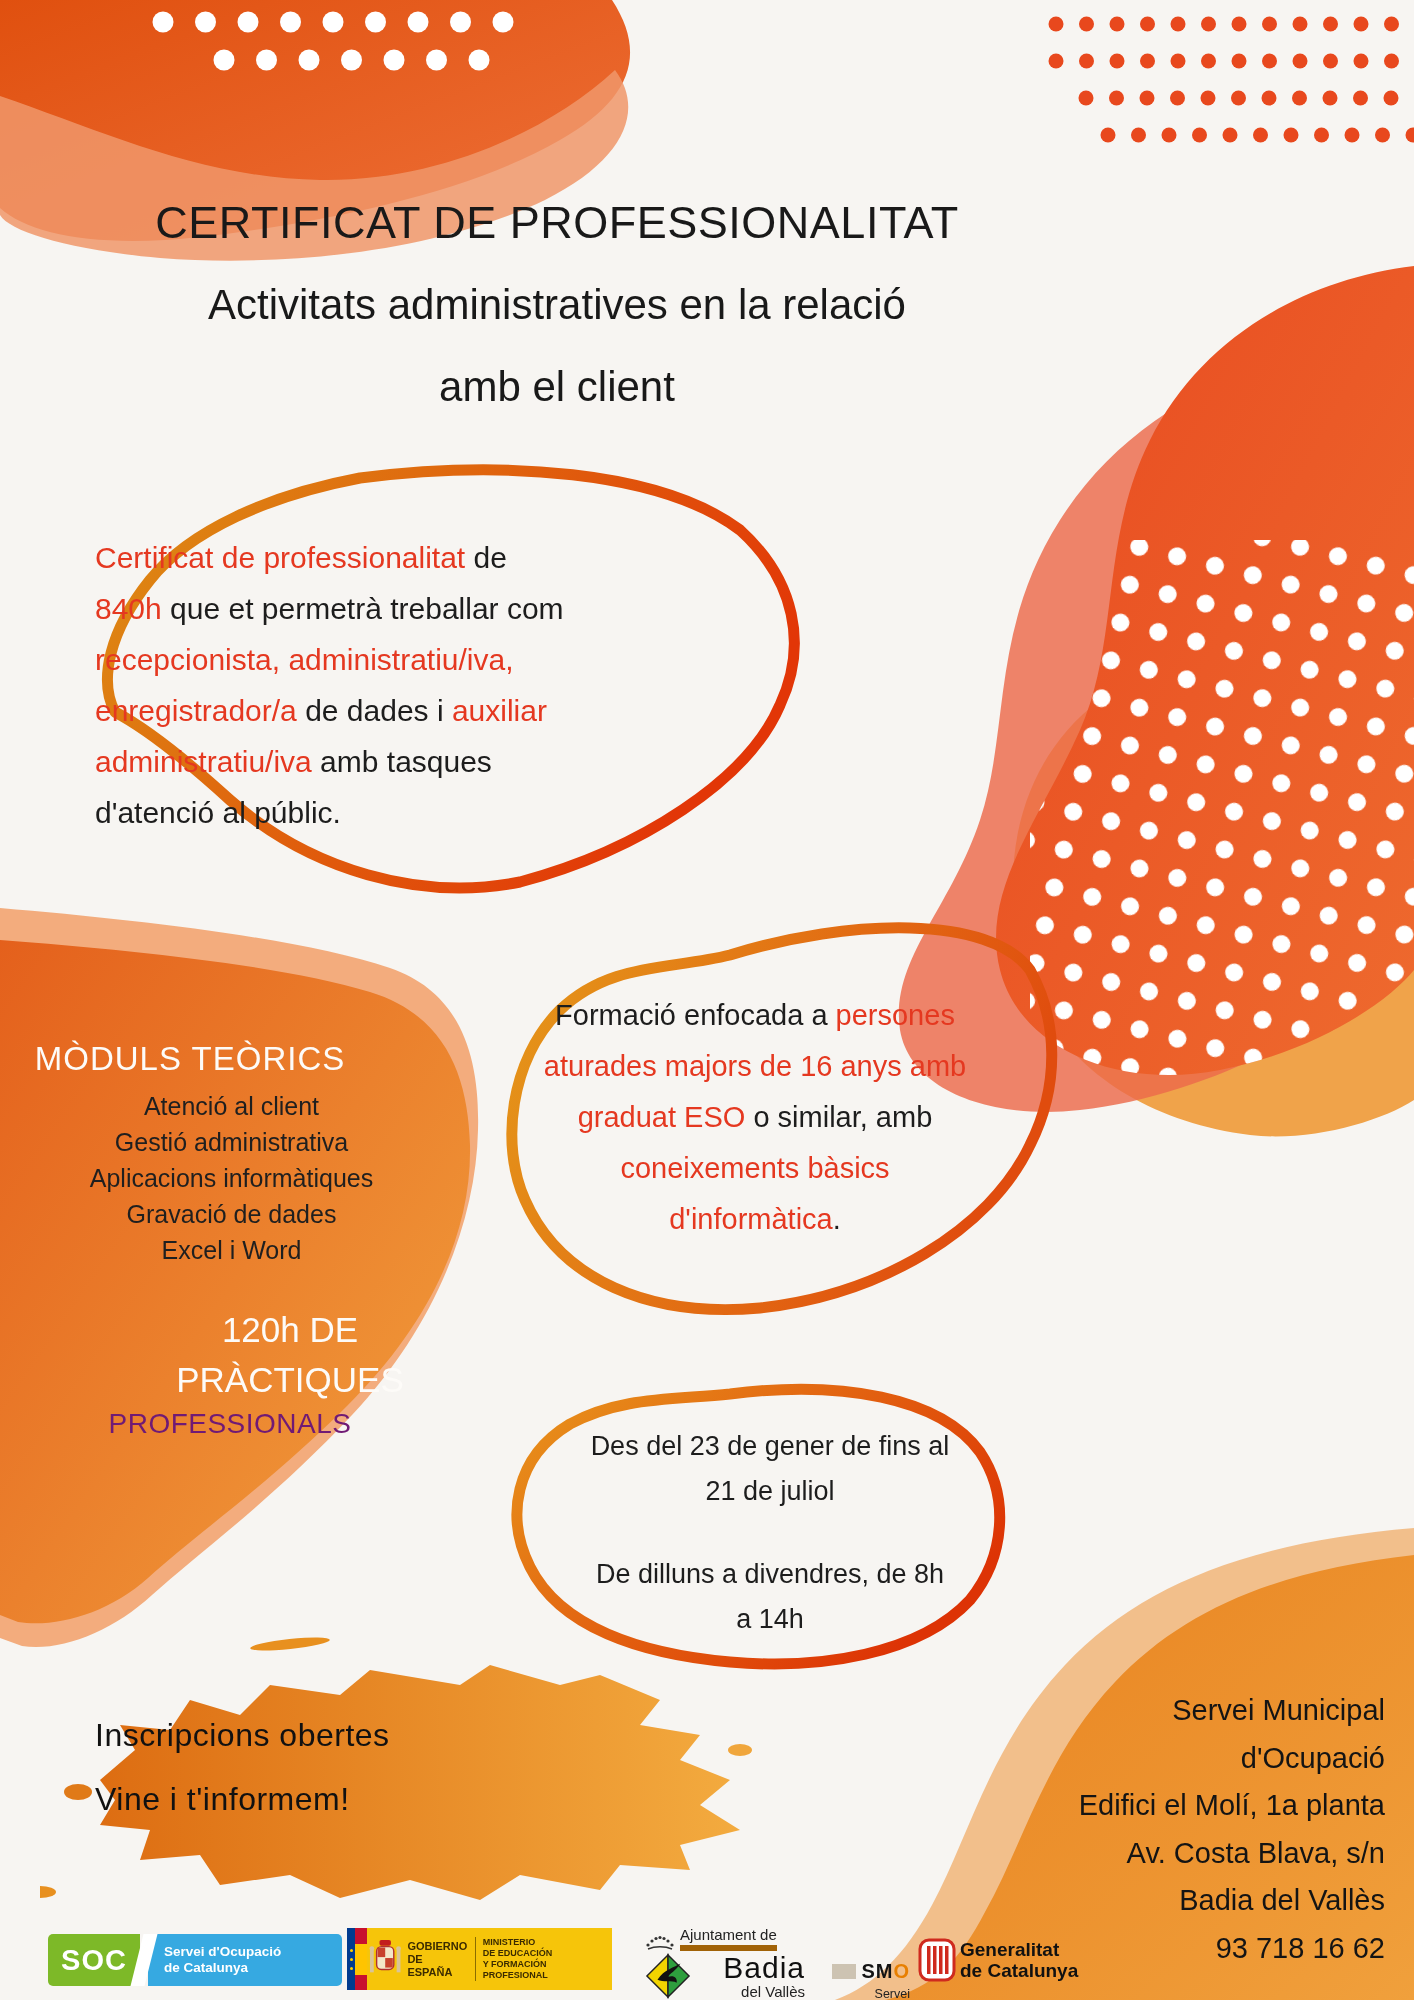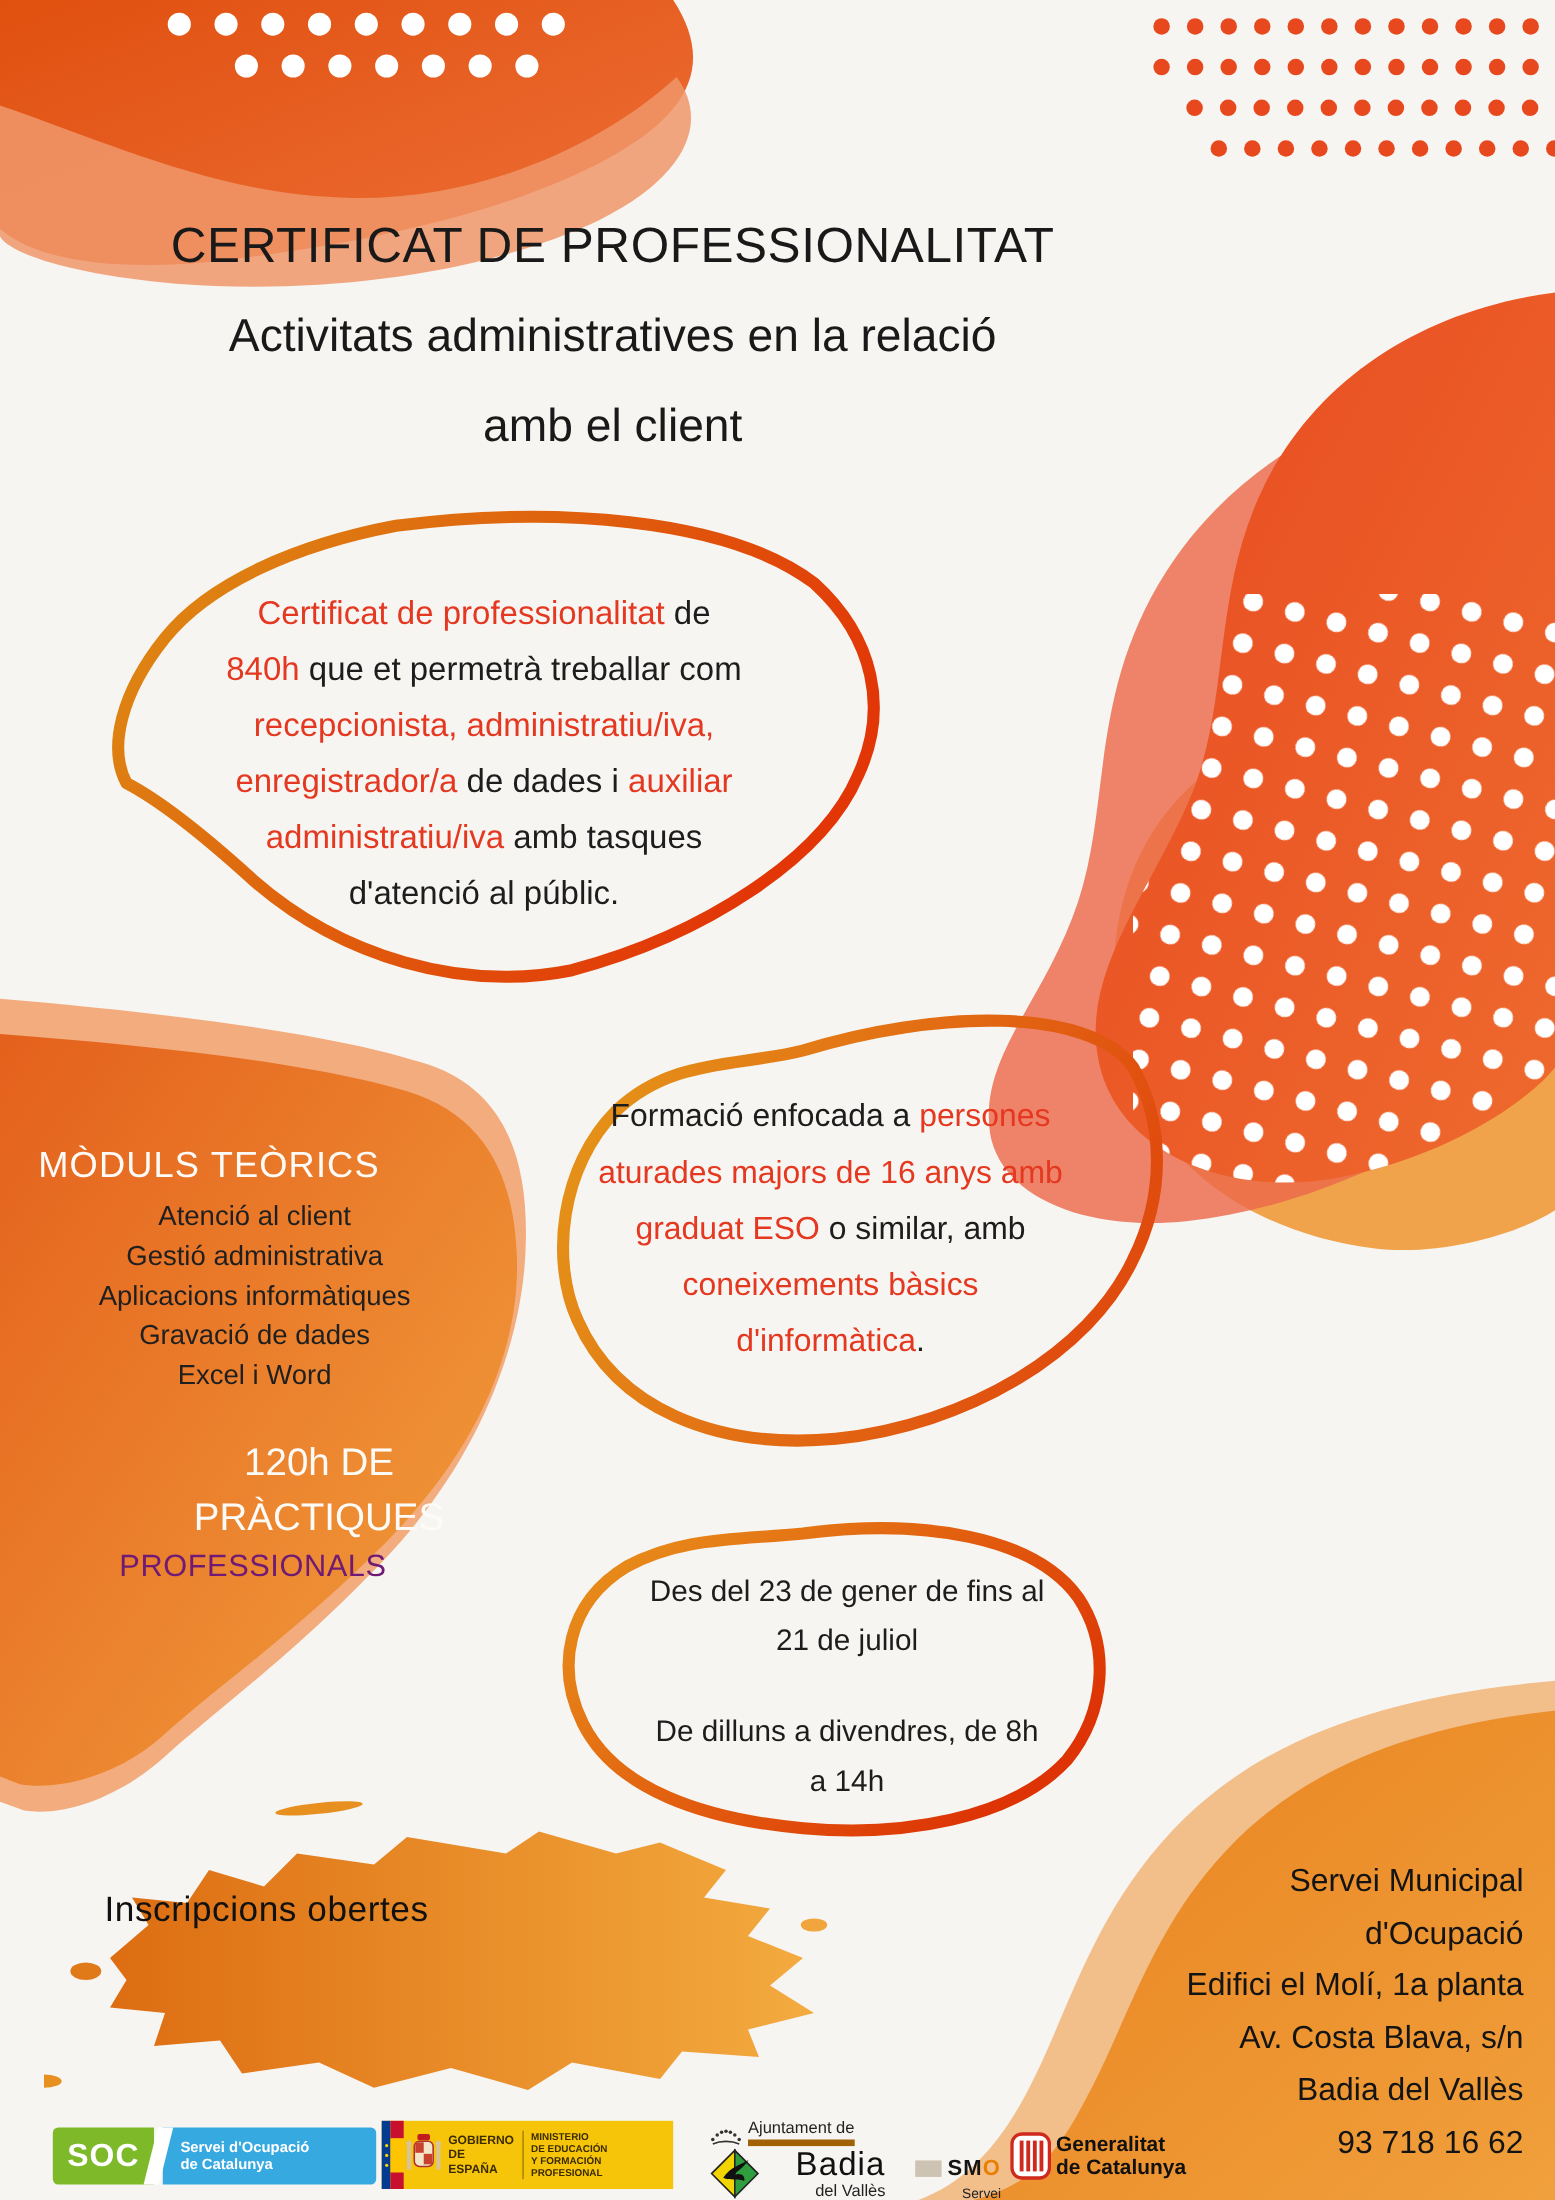--- a/index.html
+++ b/index.html
@@ -6,21 +6,21 @@
   body{font-family:"Liberation Sans","DejaVu Sans",sans-serif;}
   #poster{position:relative;width:1414px;height:2000px;background:#f7f5f2;overflow:hidden;}
   .abs{position:absolute;}
   .red{color:var(--red,#e53820);}
   
   .title{left:57px;top:182px;width:1000px;text-align:center;color:#191919;}
   .title .t1{font-size:45px;letter-spacing:.5px;line-height:82px;}
   .title .t2{font-size:42px;line-height:82px;}
   
   .btxt{color:#1d1d1d;}
-  .b1{left:95px;top:532px;width:690px;font-size:30px;line-height:51px;text-align:center;}
+  .b1{left:95px;top:532px;width:690px;font-size:30px;line-height:51px;}
   .b2{left:455px;top:990px;width:600px;font-size:29px;line-height:51px;text-align:center;}
   .b3{left:490px;top:1424px;width:560px;font-size:27px;line-height:45px;text-align:center;}
   .b3 .gap{height:38px;}
   
   .mod-head{left:0;top:1040px;width:380px;text-align:center;color:#fdfbf8;font-size:33px;letter-spacing:1px;}
   .mod-items{left:0;top:1088px;width:375px;text-align:center;color:#1f1f1f;font-size:25px;line-height:36px;padding-left:44px;}
   .practice-w{left:90px;top:1305px;width:400px;text-align:center;color:#fdfbf8;font-size:35px;line-height:50px;}
   .practice-b{left:20px;top:1408px;width:420px;text-align:center;color:#701a75;font-size:28px;letter-spacing:.5px;}
   
   .enroll{left:95px;top:1703px;width:600px;text-align:left;color:#111;font-size:32px;line-height:64px;letter-spacing:.5px;}
@@ -274,20 +274,21 @@
     <div>Excel i Word</div>
   </div>
   <div class="abs practice-w">
     <div>120h DE</div>
     <div>PRÀCTIQUES</div>
   </div>
   <div class="abs practice-b">PROFESSIONALS</div>
 
   <div class="abs enroll">
     <div>Inscripcions obertes</div>
+    <div>Vine i t'informem!</div>
   </div>
 
   <div class="abs contact">
     <div>Servei Municipal</div>
     <div>d'Ocupació</div>
     <div>Edifici el Molí, 1a planta</div>
     <div>Av. Costa Blava, s/n</div>
     <div>Badia del Vallès</div>
     <div>93 718 16 62</div>
   </div>

